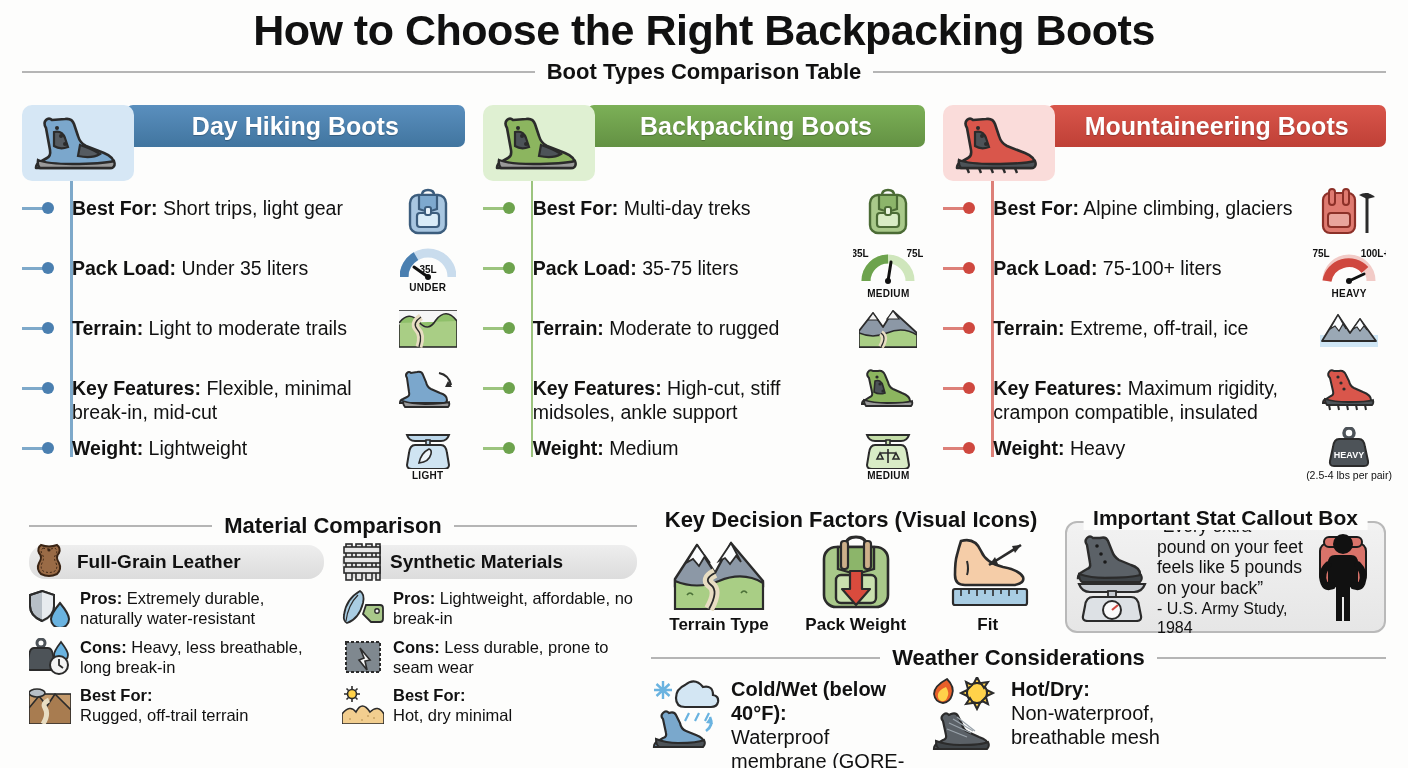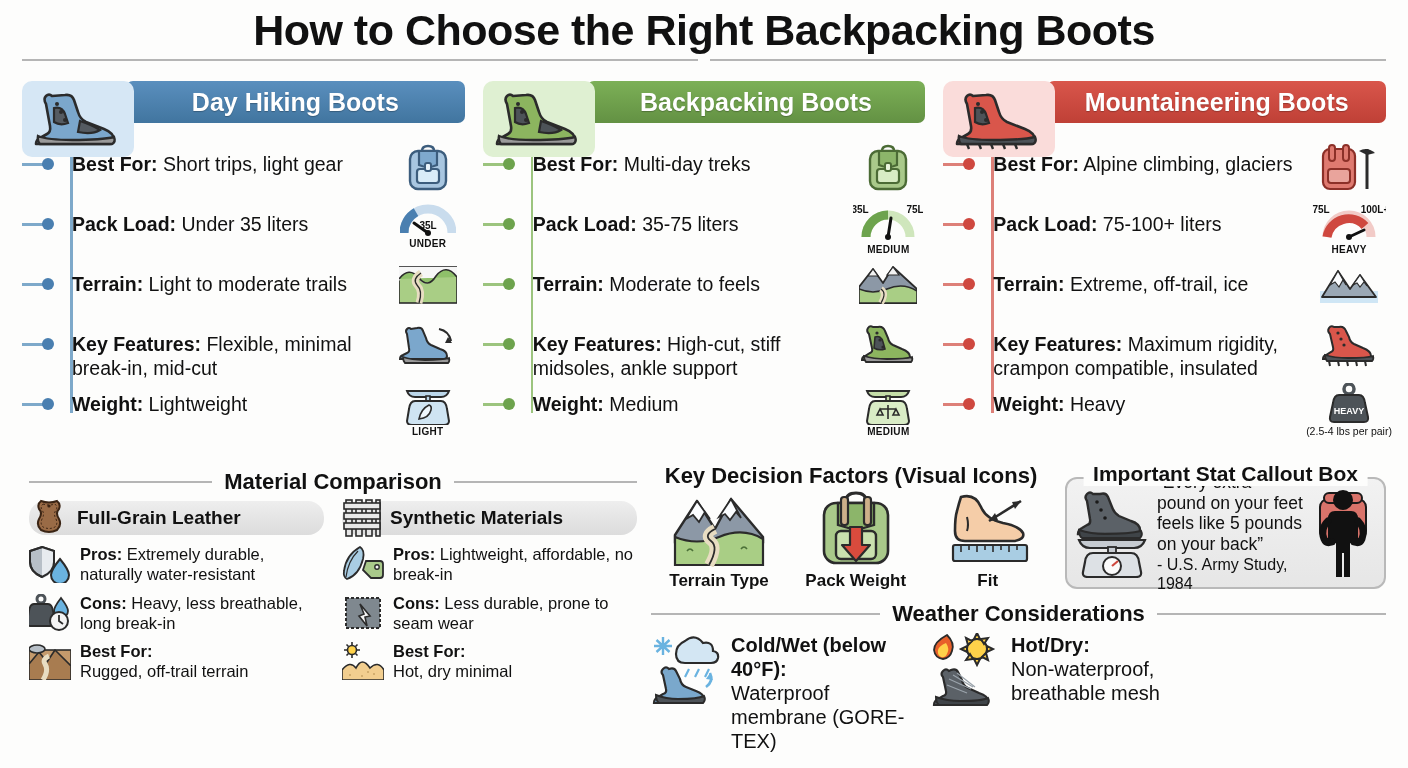--- a/index.html
+++ b/index.html
@@ -41,21 +41,21 @@
     display: flex; align-items: center; justify-content: center;
     z-index: 3;
   }
   .head-bar {
     margin-left: 104px; flex: 1; height: 42px; border-radius: 7px;
     display: flex; align-items: center; justify-content: center;
     color: #fff; font-size: 25px; font-weight: bold;
     text-shadow: 0 1px 1px rgba(0,0,0,.25);
   }
 
-  .col-body { margin-top: 28px; position: relative; padding-left: 50px; }
+  .col-body { margin-top: 48px; position: relative; padding-left: 50px; }
   .spine {
     position: absolute; left: 48px; top: -34px; bottom: 28px; width: 2.5px;
   }
   .row {
     display: flex; align-items: flex-start;
     position: relative; min-height: 48px;
     margin-bottom: 12px;
   }
   .row .connector {
     position: absolute; left: -50px; top: 10px;
@@ -129,20 +129,21 @@
 
   svg { display: block; }
 </style>
 </head>
 <body>
 
 <div class="main-title">How to Choose the Right Backpacking Boots</div>
 
 <div class="section-rule" style="padding:0 22px;">
   <div class="line"></div>
+  <div class="sr-title">Boot Types Comparison Table</div>
   <div class="line"></div>
 </div>
 
 <div class="cols">
 
   <div class="col">
     <div class="col-head">
       <div class="boot-chip" style="background:#d6e7f5">
         <svg width="96" height="62" viewBox="0 0 96 62">
           <path d="M22 8 q-3 -3 -6 0 q-3 3 0 8 l4 22 q1 6 -3 8 L10 50 q-4 2 -4 6 h74 q4 0 4 -4 q0 -7 -10 -11 L56 34 q-6 -3 -8 -10 L44 12 q-2 -6 -9 -5 z" fill="#7ba7cc" stroke="#2b2b2b" stroke-width="2.6" stroke-linejoin="round"></path>
@@ -284,21 +285,21 @@
             <path d="M35 34 L38 15" stroke="#111" stroke-width="3" stroke-linecap="round"></path>
             <circle cx="35" cy="34" r="3" fill="#111"></circle>
           </svg>
           <div class="cap">MEDIUM</div>
         </div>
       </div>
 
       <div class="row">
         <div class="connector" style="background:#9cc47e"></div>
           <div class="dot" style="background:#6da34d"></div>
-        <div class="txt"><b>Terrain:</b> <span>Moderate to feels</span></div>
+        <div class="txt"><b>Terrain:</b> <span>Moderate to rugged</span></div>
         <div class="ic">
           <svg width="58" height="42" viewBox="0 0 58 42">
             <path d="M0 24 L14 6 L24 20 L34 4 L58 26 v14 H0z" fill="#8c98a6" stroke="#2b2b2b" stroke-width="1.8" stroke-linejoin="round"></path>
             <path d="M14 6 L9 13 h10z M34 4 L28 12 h12z" fill="#f2f2f2" stroke="#2b2b2b" stroke-width="1.2"></path>
             <path d="M0 26 q14 6 28 0 q16 -7 30 2 v12 H0z" fill="#a9ce85" stroke="#2b2b2b" stroke-width="1.6"></path>
             <path d="M22 40 q6 -10 0 -14" fill="none" stroke="#e8ddc2" stroke-width="6"></path>
             <path d="M22 40 q6 -10 0 -14" fill="none" stroke="#2b2b2b" stroke-width="1.2"></path>
           </svg>
         </div>
       </div>

